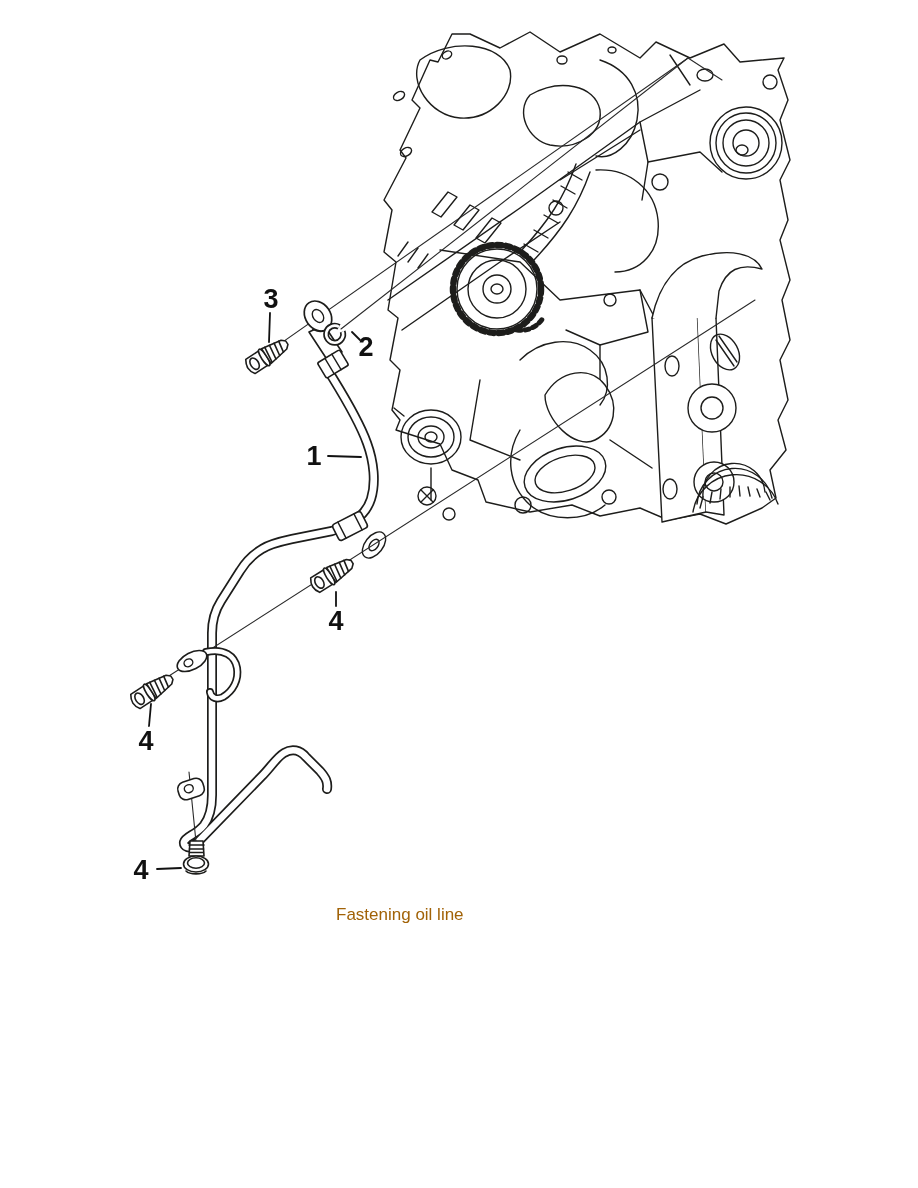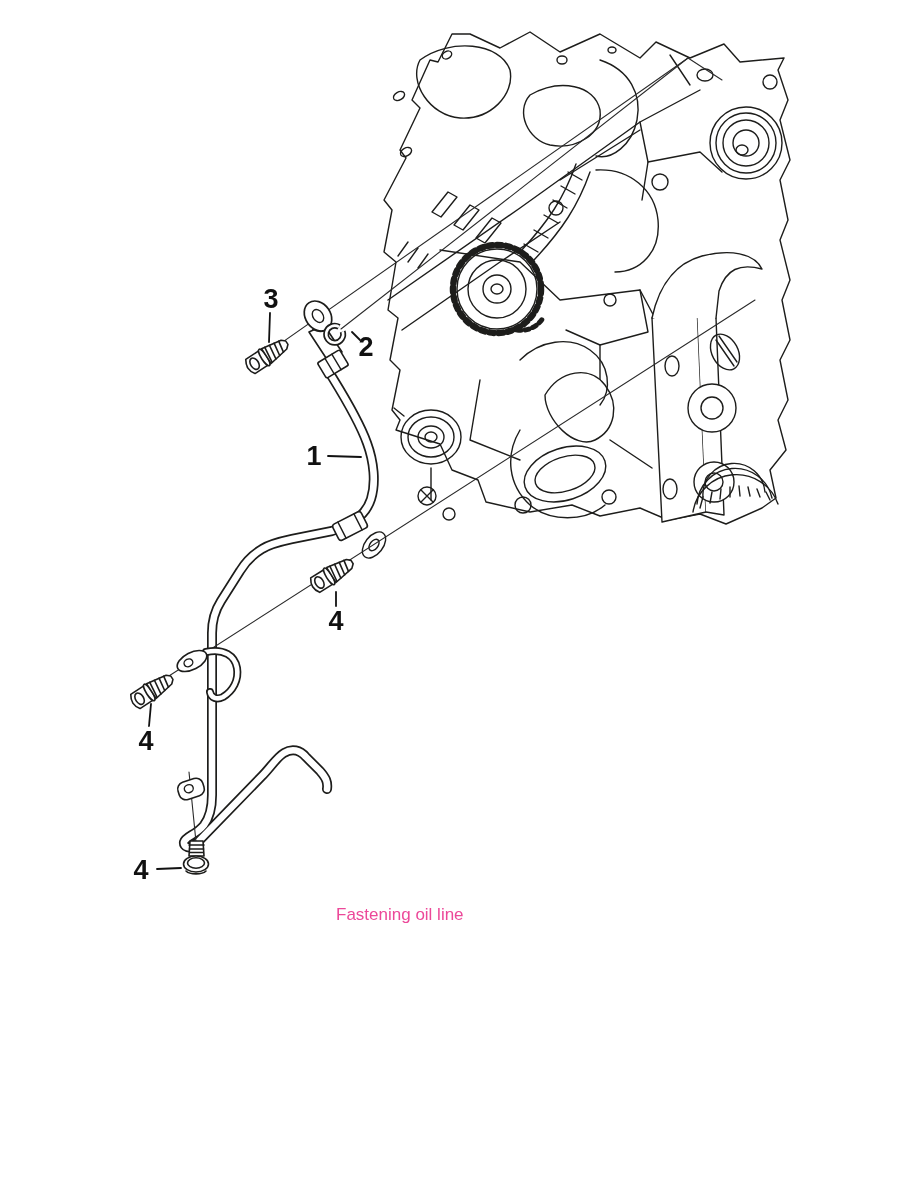--- a/index.html
+++ b/index.html
@@ -2,21 +2,21 @@
 <html><head>
 <meta charset="utf-8">
 <style>
   html,body{margin:0;padding:0;background:#fff;}
   #page{position:relative;width:918px;height:1188px;background:#fff;overflow:hidden;
         font-family:"Liberation Sans", sans-serif;}
   #art{position:absolute;left:0;top:0;}
   .callout{position:absolute;transform:translate(-50%,-50%);
            font-family:"Liberation Sans", sans-serif;
            font-size:27px;font-weight:bold;color:#111;line-height:1;}
-  .caption{position:absolute;left:336px;top:905px;font-size:17px;color:#ec4899;
+  .caption{position:absolute;left:336px;top:905px;font-size:17px;color:#a16207;
            font-family:"Liberation Sans", sans-serif;}
 </style>
 </head>
 <body>
 
 <div id="page">
 
 <svg id="art" width="918" height="1188" viewBox="0 0 918 1188" stroke="#1d1d1b" stroke-width="1.4" fill="none" stroke-linecap="round" stroke-linejoin="round">
 
   <defs>

